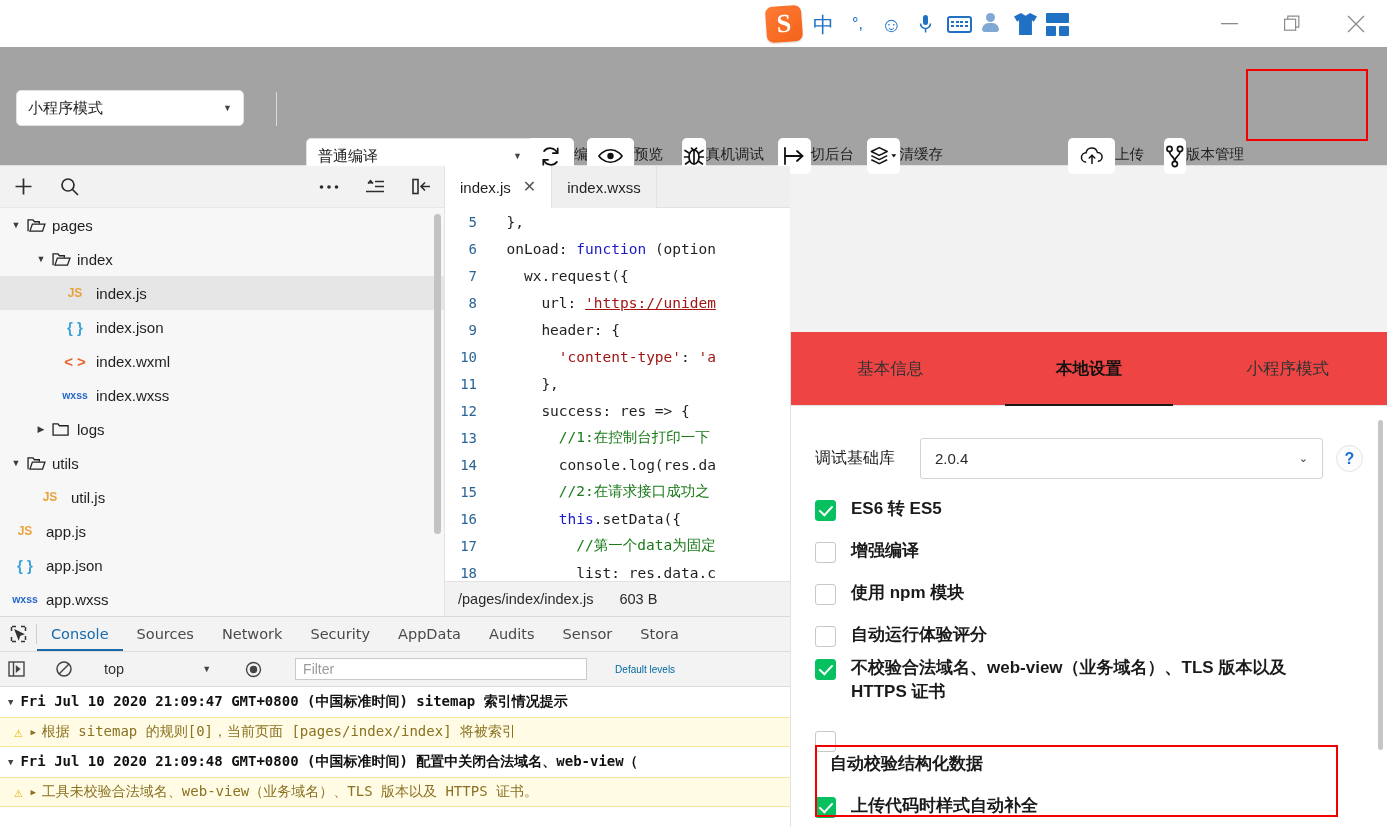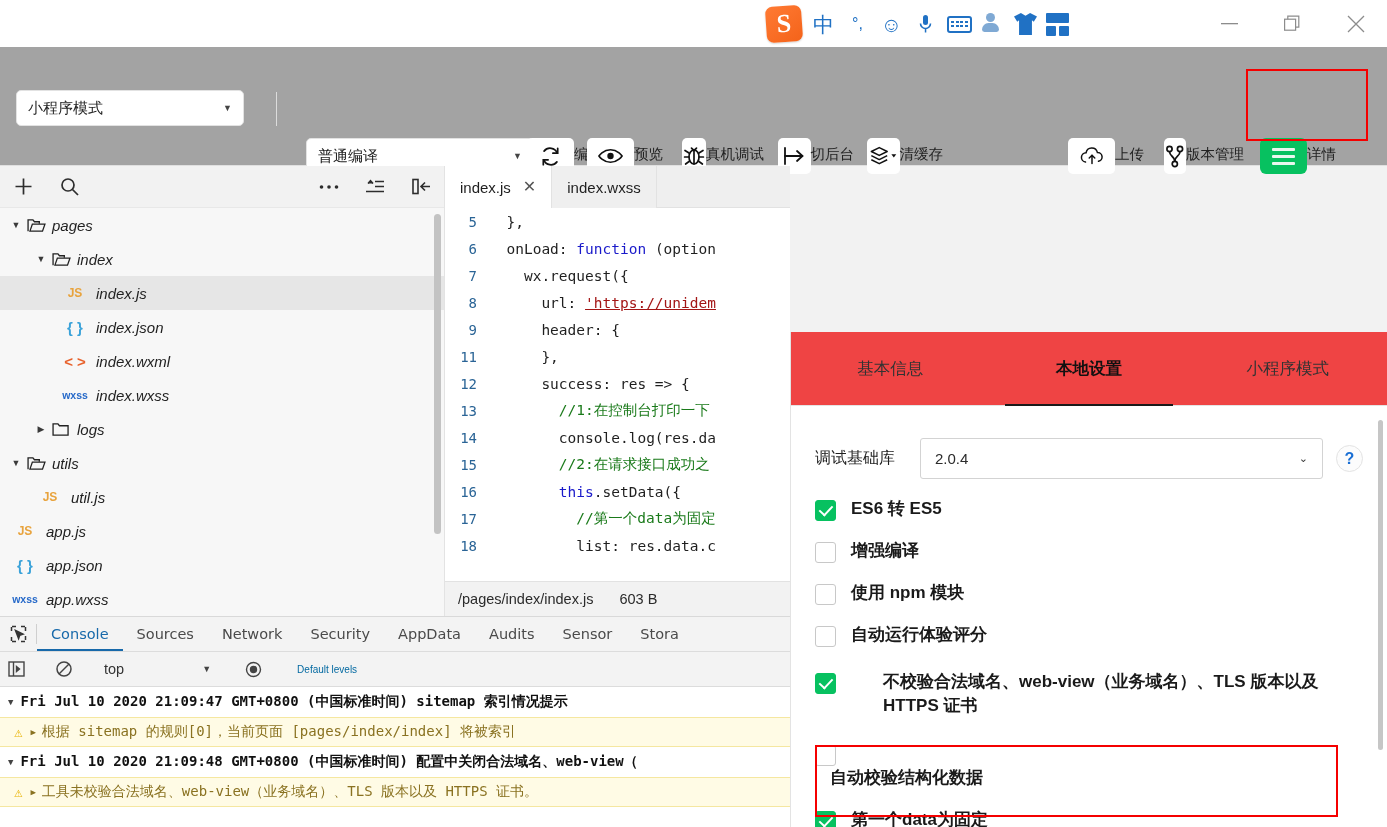--- a/index.html
+++ b/index.html
@@ -133,21 +133,21 @@
   .tnode.sel { background: #e6e6e6; }
   .tw { width: 16px; display: flex; align-items: center; justify-content: center;
         font-size: 9px; color: #3a3a3a; flex: none; }
   .tfolder { width: 24px; display:flex; align-items:center; justify-content:center; flex:none; }
   .ftype { width: 34px; text-align: center; font-size: 12.5px; font-weight: bold; flex: none;
            font-family: "Liberation Sans", sans-serif; }
   .ftype.js { color: #e8a33d; font-size: 12px; }
   .ftype.json { color: #3aa2d9; font-size: 15px; }
   .ftype.wxml { color: #e8622c; font-size: 15px; }
   .ftype.wxss { color: #2669c9; font-size: 10.5px; }
-  .tlabel { margin-left: 4px; font-style: italic; }
+  .tlabel { margin-left: 4px; }
   .sb-scroll {
     position: absolute; right: 3px; top: 48px; width: 7px; height: 320px;
     background: #c3c3c3; border-radius: 4px;
   }
 
   
   .editor { position: absolute; left: 445px; top: 0; width: 345px; height: 450px; background: #fff; }
   .etabs { height: 42px; display: flex; background: #efefef; border-bottom: 1px solid #e2e2e2; }
   .etab {
     height: 42px; display: flex; align-items: center; gap: 12px;
@@ -406,28 +406,20 @@
           <circle cx="5.5" cy="4" r="2.6"></circle>
             <circle cx="16" cy="4" r="2.6"></circle>
             <circle cx="10.8" cy="19" r="2.6"></circle>
           <path d="M5.5 6.6c0 5 5.3 4.3 5.3 9.8"></path>
             <path d="M16 6.6c0 5-5.2 4.3-5.2 9.8"></path>
         </svg>
       </div>
       <div class="tb-lbl">版本管理</div>
     </div>
 
-    <div class="tb-btn" style="left:1260px; top:91px;">
-      <div class="tb-ico-green">
-          <i></i>
-          <i></i>
-          <i></i>
-        </div>
-      <div class="tb-lbl">详情</div>
-    </div>
 
     <div class="red-box" style="left:1246px; top:22px; width:122px; height:72px;"></div>
   </div>
 
   <div class="mainrow">
 
     <div class="sidebar">
       <div class="sb-toolbar">
         <div class="sb-ico">
           <svg width="19" height="19" viewBox="0 0 19 19" stroke="#2d2d2d" stroke-width="1.7">
@@ -558,20 +550,21 @@
         <div class="etab">
           <span>index.wxss</span>
         </div>
       </div>
       <div class="code" id="code-area">
           <div class="cline"><span class="lnum">5</span><span class="ctxt">  },</span></div>
           <div class="cline"><span class="lnum">6</span><span class="ctxt">  onLoad: <span class="k-kw">function</span> (option</span></div>
           <div class="cline"><span class="lnum">7</span><span class="ctxt">    wx.request({</span></div>
           <div class="cline"><span class="lnum">8</span><span class="ctxt">      url: <span class="k-url">'https://unidem</span></span></div>
           <div class="cline"><span class="lnum">9</span><span class="ctxt">      header: {</span></div>
+          <div class="cline"><span class="lnum">10</span><span class="ctxt">        <span class="k-str">'content-type'</span>: <span class="k-str">'a</span></span></div>
           <div class="cline"><span class="lnum">11</span><span class="ctxt">      },</span></div>
           <div class="cline"><span class="lnum">12</span><span class="ctxt">      success: res =&gt; {</span></div>
           <div class="cline"><span class="lnum">13</span><span class="ctxt"><span class="k-com">        //1:在控制台打印一下</span></span></div>
           <div class="cline"><span class="lnum">14</span><span class="ctxt">        console.log(res.da</span></div>
           <div class="cline"><span class="lnum">15</span><span class="ctxt"><span class="k-com">        //2:在请求接口成功之</span></span></div>
           <div class="cline"><span class="lnum">16</span><span class="ctxt">        <span class="k-kw">this</span>.setData({</span></div>
           <div class="cline"><span class="lnum">17</span><span class="ctxt"><span class="k-com">          //第一个data为固定</span></span></div>
           <div class="cline"><span class="lnum">18</span><span class="ctxt">          list: res.data.c</span></div>
         </div>
       <div class="estatus">
@@ -614,20 +607,23 @@
         </div>
         <div class="dtf-ctx">
           <span>top</span>
           <span class="cc">▼</span>
         </div>
         <div class="dtf-ico" style="margin-left:10px;">
           <svg width="17" height="17" viewBox="0 0 17 17" fill="none" stroke="#444" stroke-width="1.4">
               <circle cx="8.5" cy="8.5" r="7"></circle>
               <circle cx="8.5" cy="8.5" r="3" fill="#444"></circle>
             </svg>
+        </div>
+        <div class="dtf-input">
+          <span>Filter</span>
         </div>
         <div class="dtf-levels">Default levels</div>
       </div>
       <div class="dt-log" id="console-log">
           <div class="logrow group">
             <span class="tri">▼</span>
             <span>Fri Jul 10 2020 21:09:47 GMT+0800 (中国标准时间) sitemap 索引情况提示</span>
           </div>
           <div class="logrow warn">
             <span class="warnico">⚠</span>
@@ -671,31 +667,31 @@
               <span class="cb-lbl">增强编译</span>
             </div>
             <div class="cb-row">
               <span class="cb"></span>
               <span class="cb-lbl">使用 npm 模块</span>
             </div>
             <div class="cb-row">
               <span class="cb"></span>
               <span class="cb-lbl">自动运行体验评分</span>
             </div>
-            <div class="cb-row" style="margin-top: 22px; gap: 32px;">
+            <div class="cb-row" style="margin-top: 8px;">
               <span class="cb on"></span>
               <span class="cb-lbl" style="max-width: 452px;">不校验合法域名、web-view（业务域名）、TLS 版本以及 HTTPS 证书</span>
             </div>
             <div class="cb-row" style="margin-top: 24px; flex-direction: column;">
               <span class="cb"></span>
               <span class="cb-lbl">自动校验结构化数据</span>
             </div>
             <div class="cb-row">
               <span class="cb on"></span>
-              <span class="cb-lbl">第一个data为固定</span>
+              <span class="cb-lbl">上传代码时样式自动补全</span>
             </div>
             <div class="cb-row">
               <span class="cb-lbl">上传代码时自动压缩混淆 （UglifyJs）</span>
             </div>
           </div>
         <div class="red-box" style="left:24px; top:339px; width:523px; height:72px;"></div>
       </div>
       <div class="rp-scroll"></div>
     </div>
 

